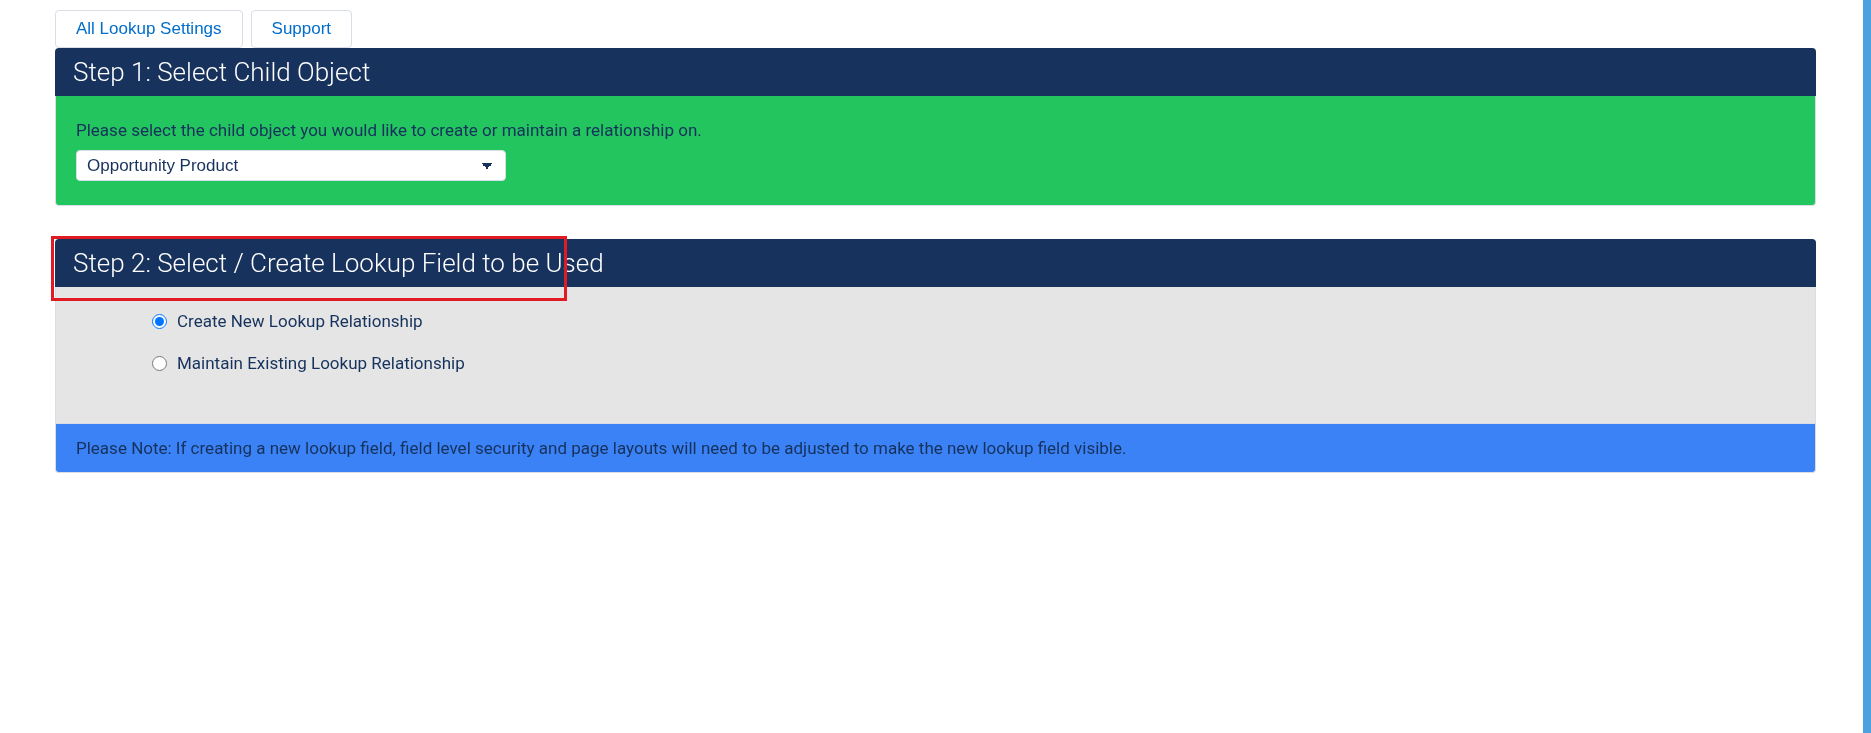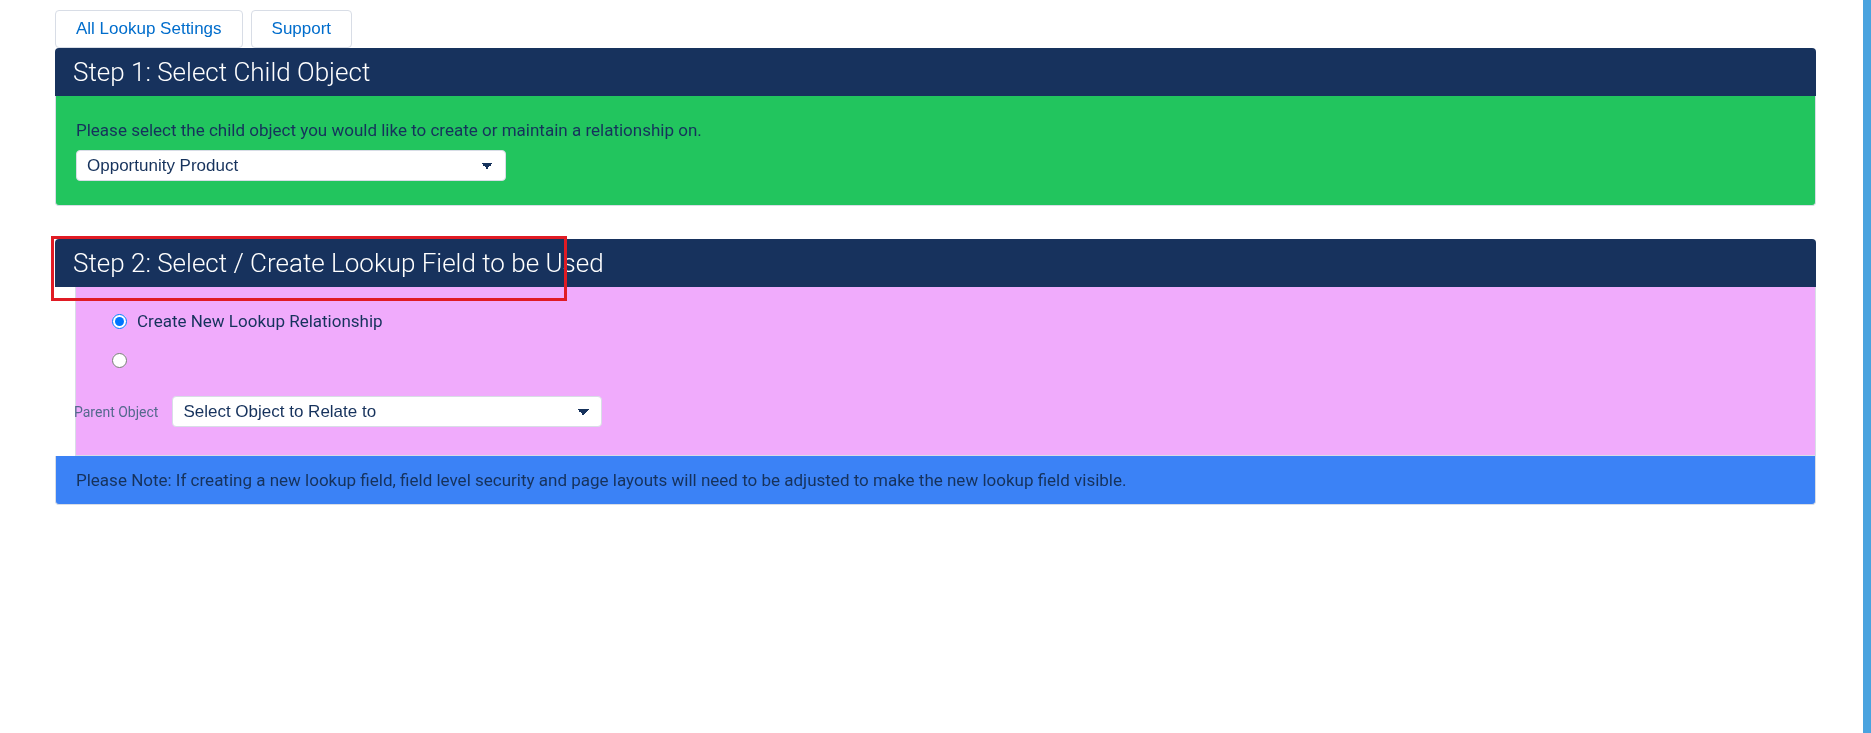--- a/index.html
+++ b/index.html
@@ -69,25 +69,24 @@
   .step2-wrap {
     margin-top: 33px;
   }
   .highlight-box {
     position: absolute;
     border: 3px solid #e01b24;
     background: transparent;
     pointer-events: none;
   }
   .step2-body {
-    background: #f0abfc;
+    background: #e5e5e5;
     border: 1px solid #d8dde6;
     border-top: none;
-    padding: 24px 20px 28px 36px;
-    margin-left: 20px;
+    padding: 24px 20px 28px 96px;
   }
   .radio-row {
     display: flex;
     align-items: center;
     margin-bottom: 22px;
     font-size: 17px;
     color: #16325c;
   }
   .radio-row input[type="radio"] {
     width: 15px;
@@ -145,27 +144,22 @@
 
   <div class="step2-wrap">
     <div class="step-header">Step 2: Select / Create Lookup Field to be Used</div>
     <div class="step2-body">
       <label class="radio-row">
         <input type="radio" name="lookupmode" checked="" style="">
         <span>Create New Lookup Relationship</span>
       </label>
       <label class="radio-row">
         <input type="radio" name="lookupmode" style="">
+        <span>Maintain Existing Lookup Relationship</span>
       </label>
-      <div class="parent-row">
-        <span class="parent-label">Parent Object</span>
-        <select class="select">
-          <option>Select Object to Relate to</option>
-        </select>
-      </div>
     </div>
     <div class="footer-note">Please Note: If creating a new lookup field, field level security and page layouts will need to be adjusted to make the new lookup field visible.</div>
   </div>
 
   <div class="highlight-box" style="left:51px; top:236px; width:516px; height:65px;"></div>
 
 </div>
 
 <div class="right-scrollbar"></div>
 

